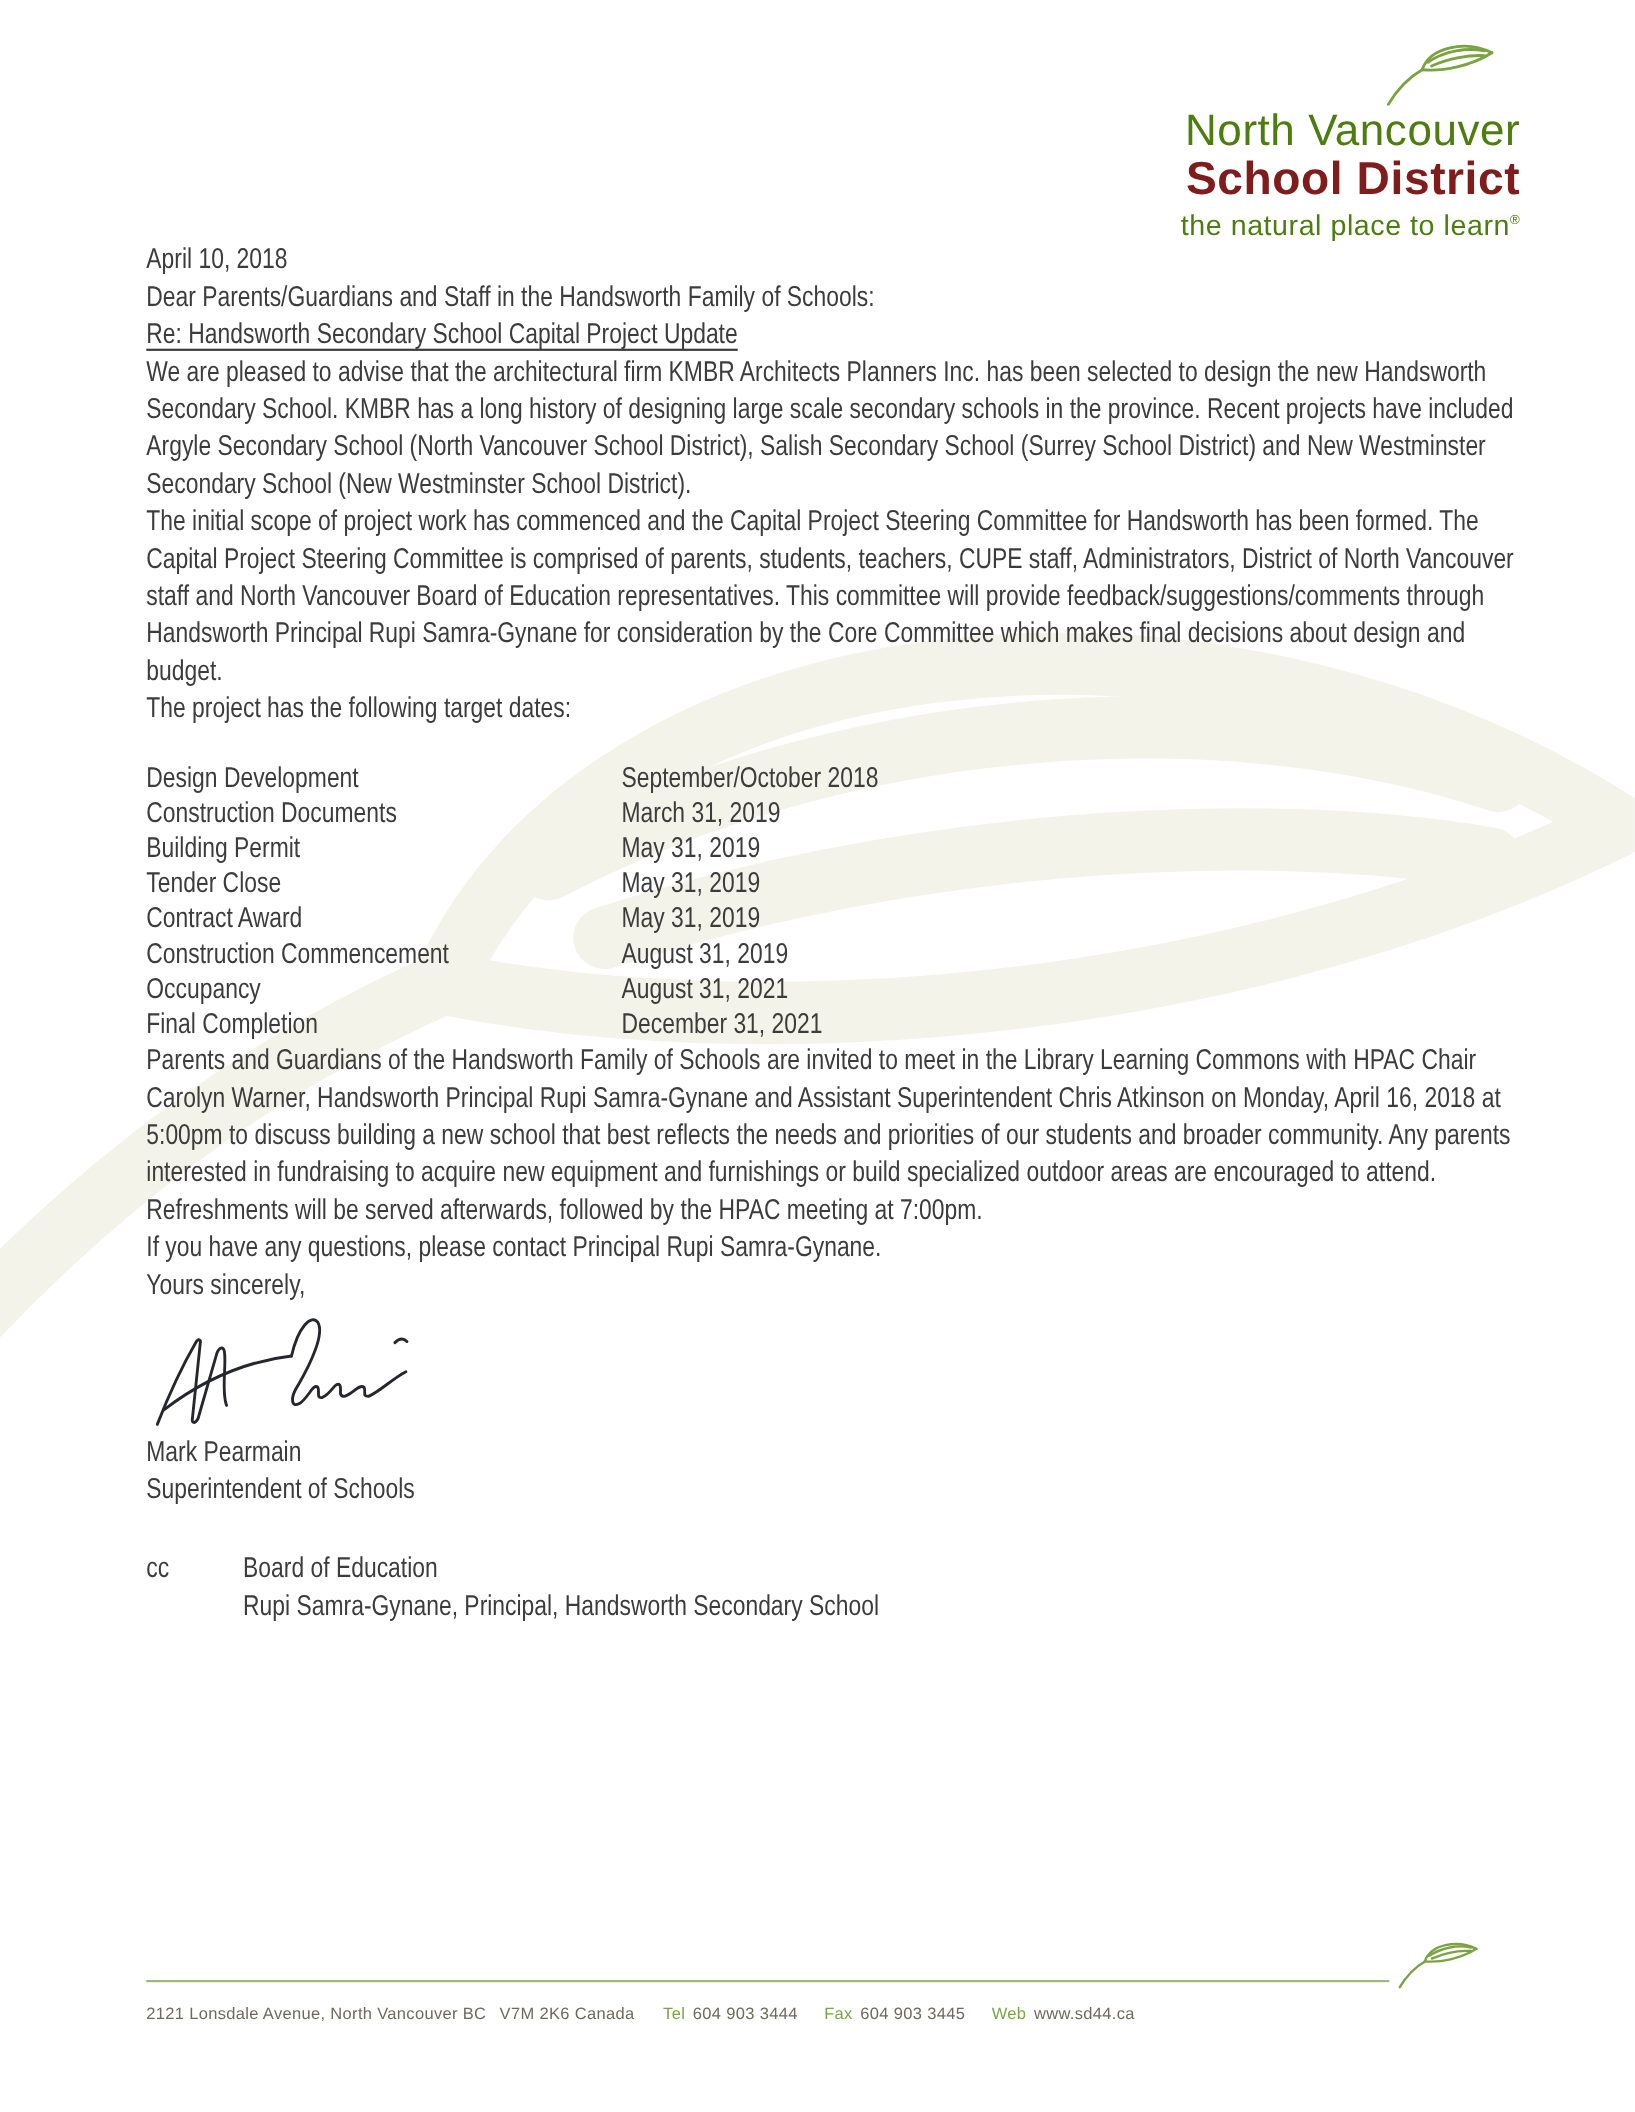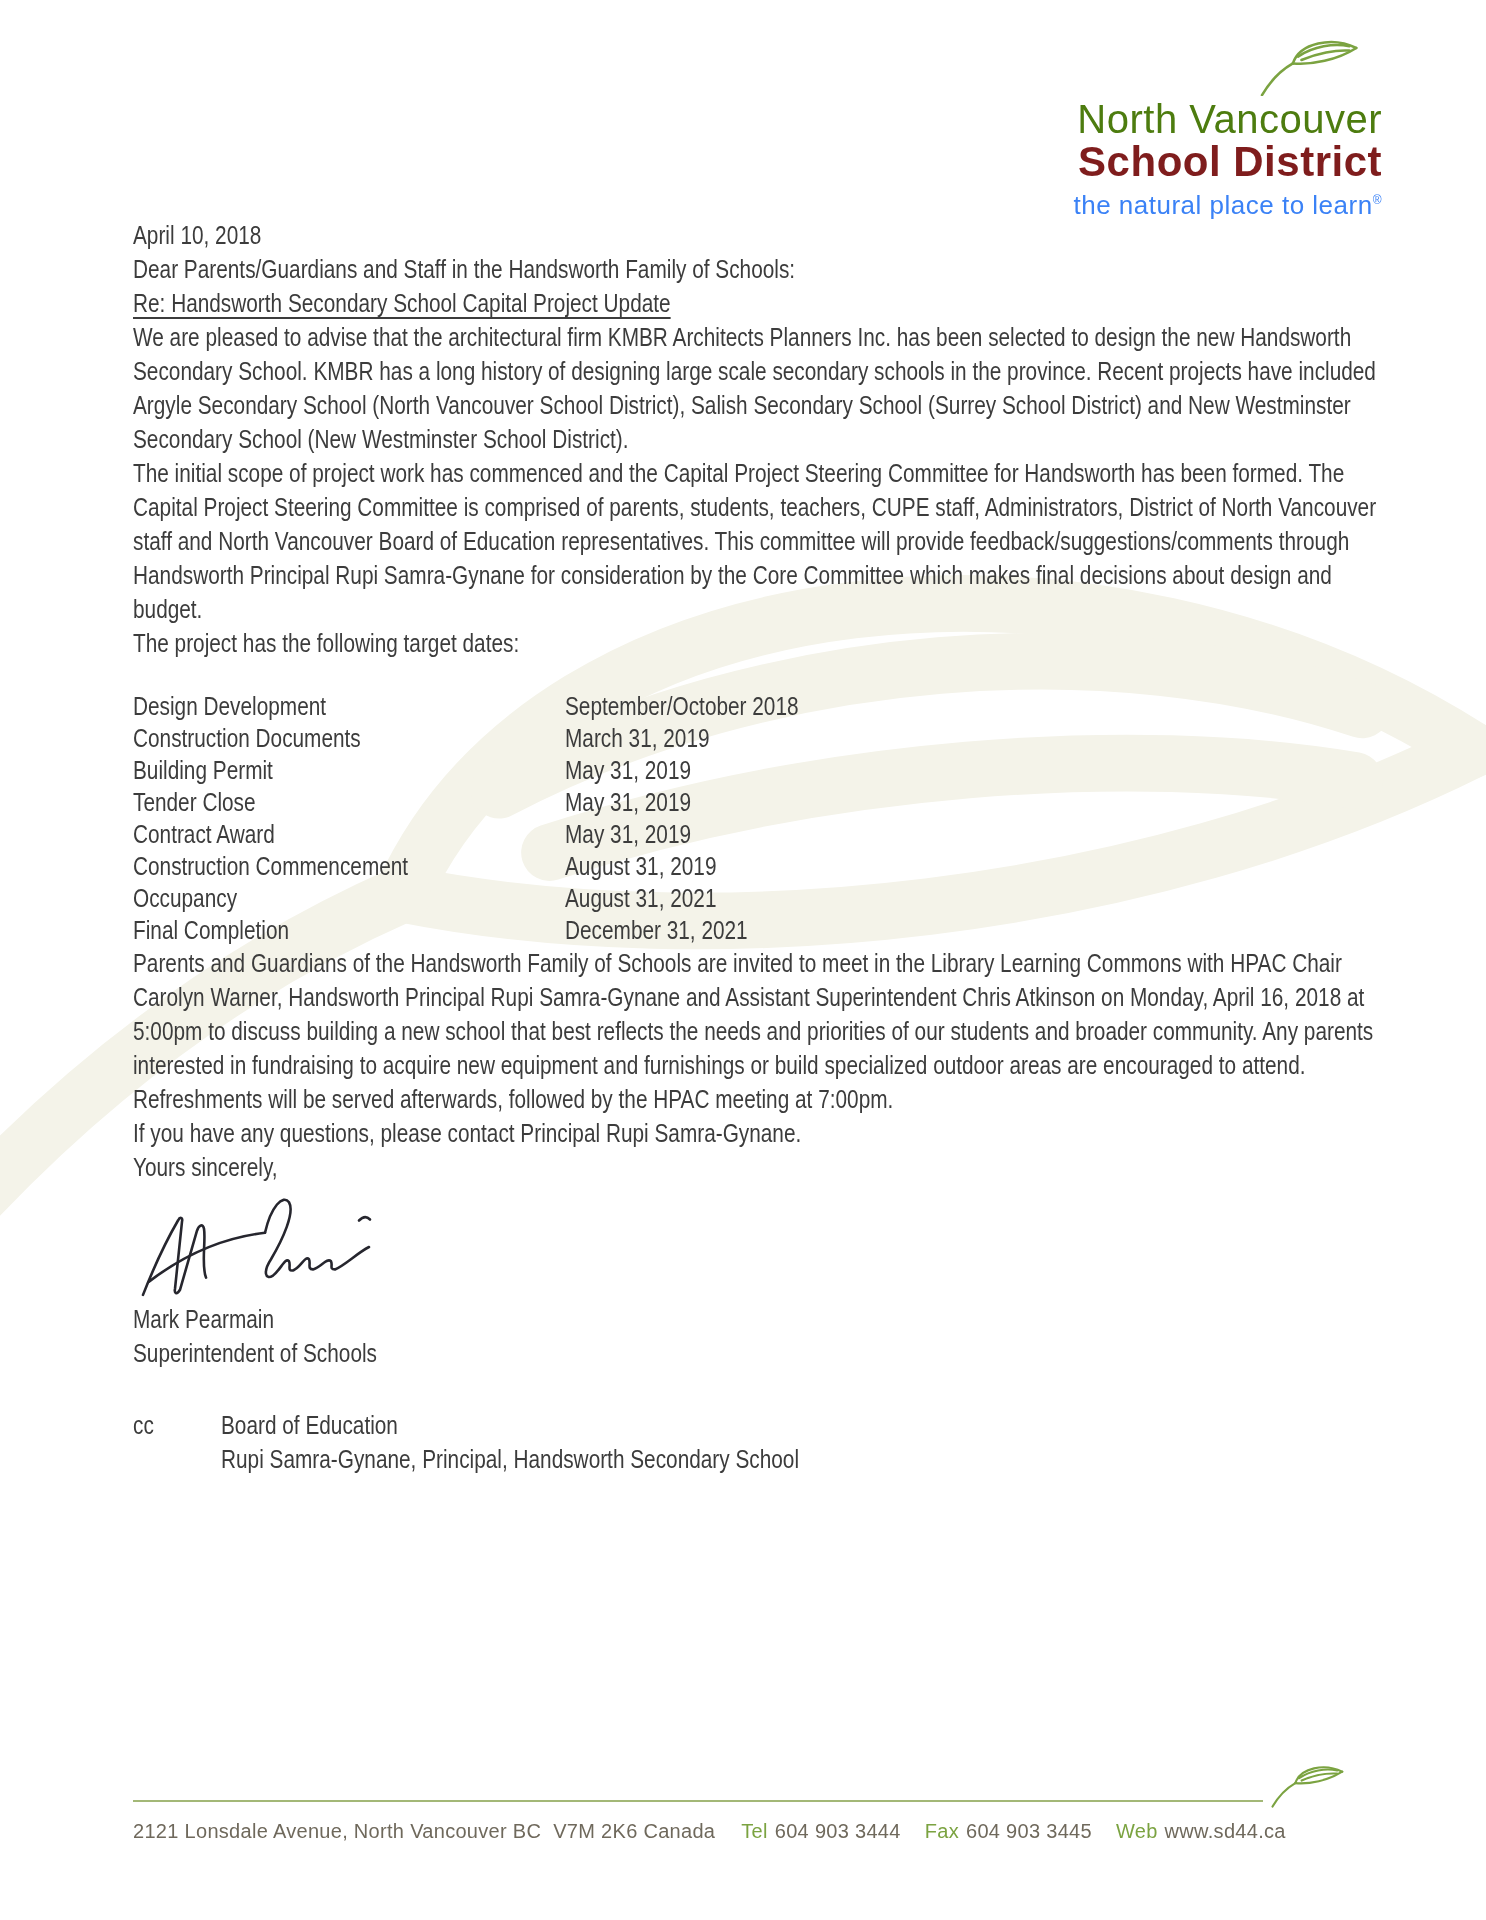--- a/index.html
+++ b/index.html
@@ -17,21 +17,21 @@
     width:1700px; height:992px;
     transform:rotate(6deg);
     z-index:0; pointer-events:none;
   }
 
   
   .logo { position:absolute; top:36px; right:104px; text-align:right; z-index:2; }
   .logo-leaf { display:block; margin:0 14px 2px auto; width:116px; height:60px; }
   .logo-org1 { font-size:40px; line-height:42px; color:#4d7c0f; letter-spacing:0.5px; }
   .logo-org2 { font-size:42px; line-height:44px; color:#7f1d1d; font-weight:bold; letter-spacing:0.5px; }
-  .logo-tagline { font-size:26px; line-height:32px; color:#3b82f6; letter-spacing:0.5px; }
+  .logo-tagline { font-size:26px; line-height:32px; color:#4d7c0f; letter-spacing:0.5px; }
   .logo-tagline sup { font-size:12px; }
 
   
   .letter {
     position:absolute; left:133px; top:218px;
     width:1565px;
     transform:scaleX(0.8); transform-origin:left top;
     font-size:26px; line-height:34px; color:#3c3c3c;
     z-index:1;
   }
@@ -55,21 +55,21 @@
   .cc-row .cc-label { width:110px; flex:0 0 110px; }
 
   
   .footer-rule {
     position:absolute; left:133px; top:1800px;
     width:1130px; height:2px; background:#a3b877; z-index:1;
   }
   .footer-leaf { position:absolute; left:1270px; top:1762px; width:76px; height:46px; z-index:1; }
   .footer-text {
     position:absolute; left:133px; top:1818px;
-    font-size:20px; line-height:26px; color:#6f695c; letter-spacing:0.3px; z-index:1;
+    font-size:15px; line-height:26px; color:#6f695c; letter-spacing:0.3px; z-index:1;
     white-space:nowrap;
   }
   .footer-text .glabel { color:#7ba341; }
   .gap-sm { margin-left:12px; }
   .gap-lg { margin-left:26px; }
   .gap-md { margin-left:24px; }
   .lblgap { margin-left:7px; }
 </style>
 </head>
 <body>

